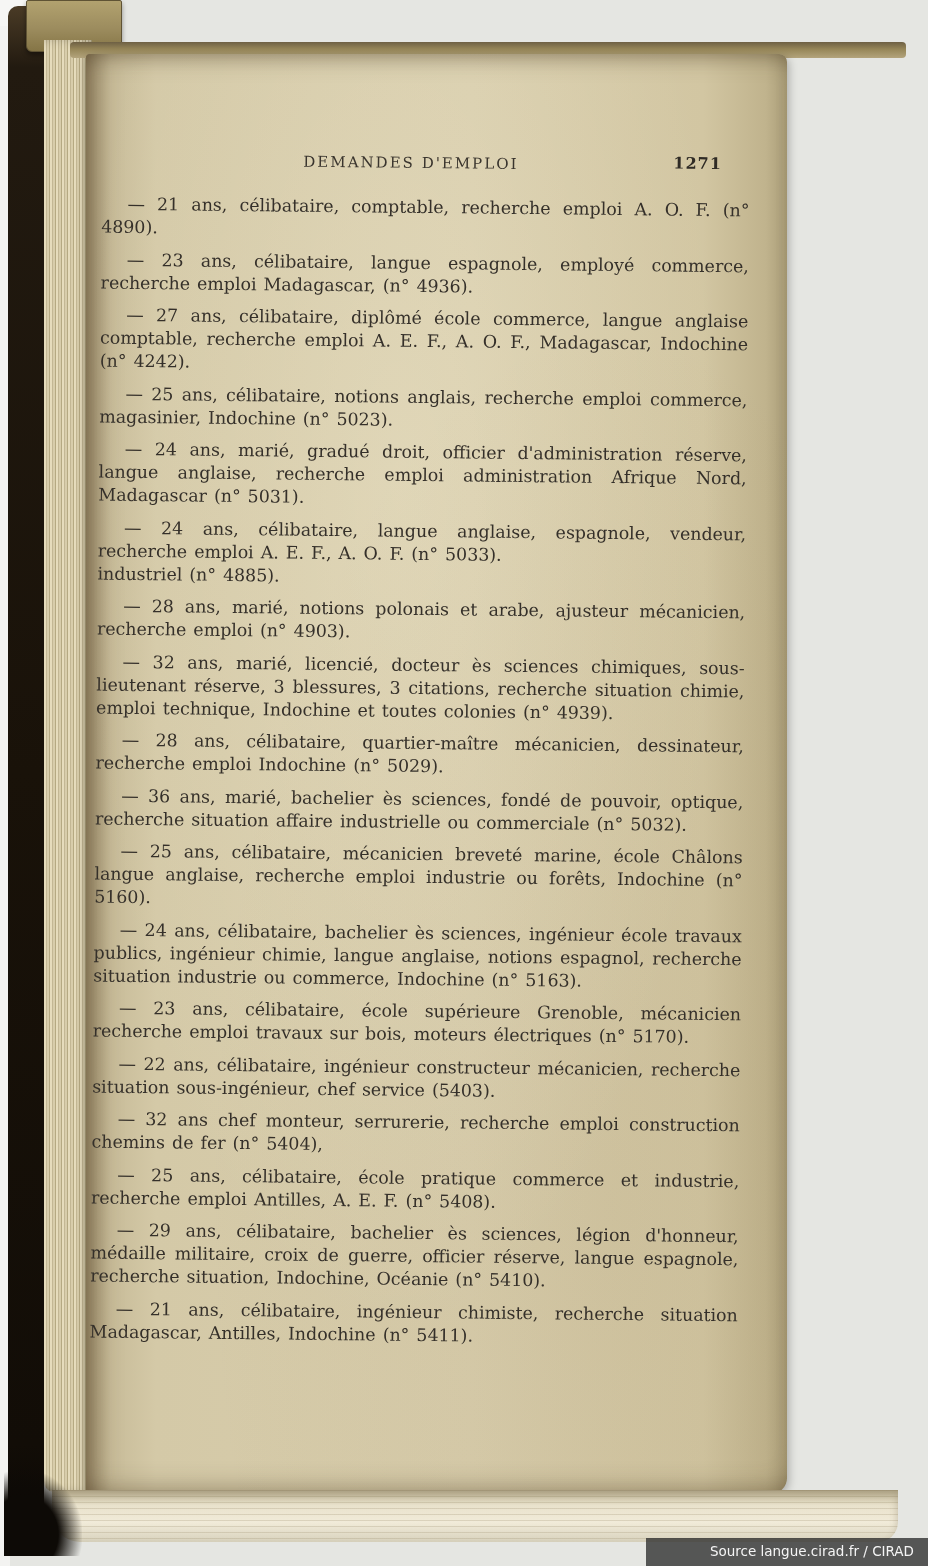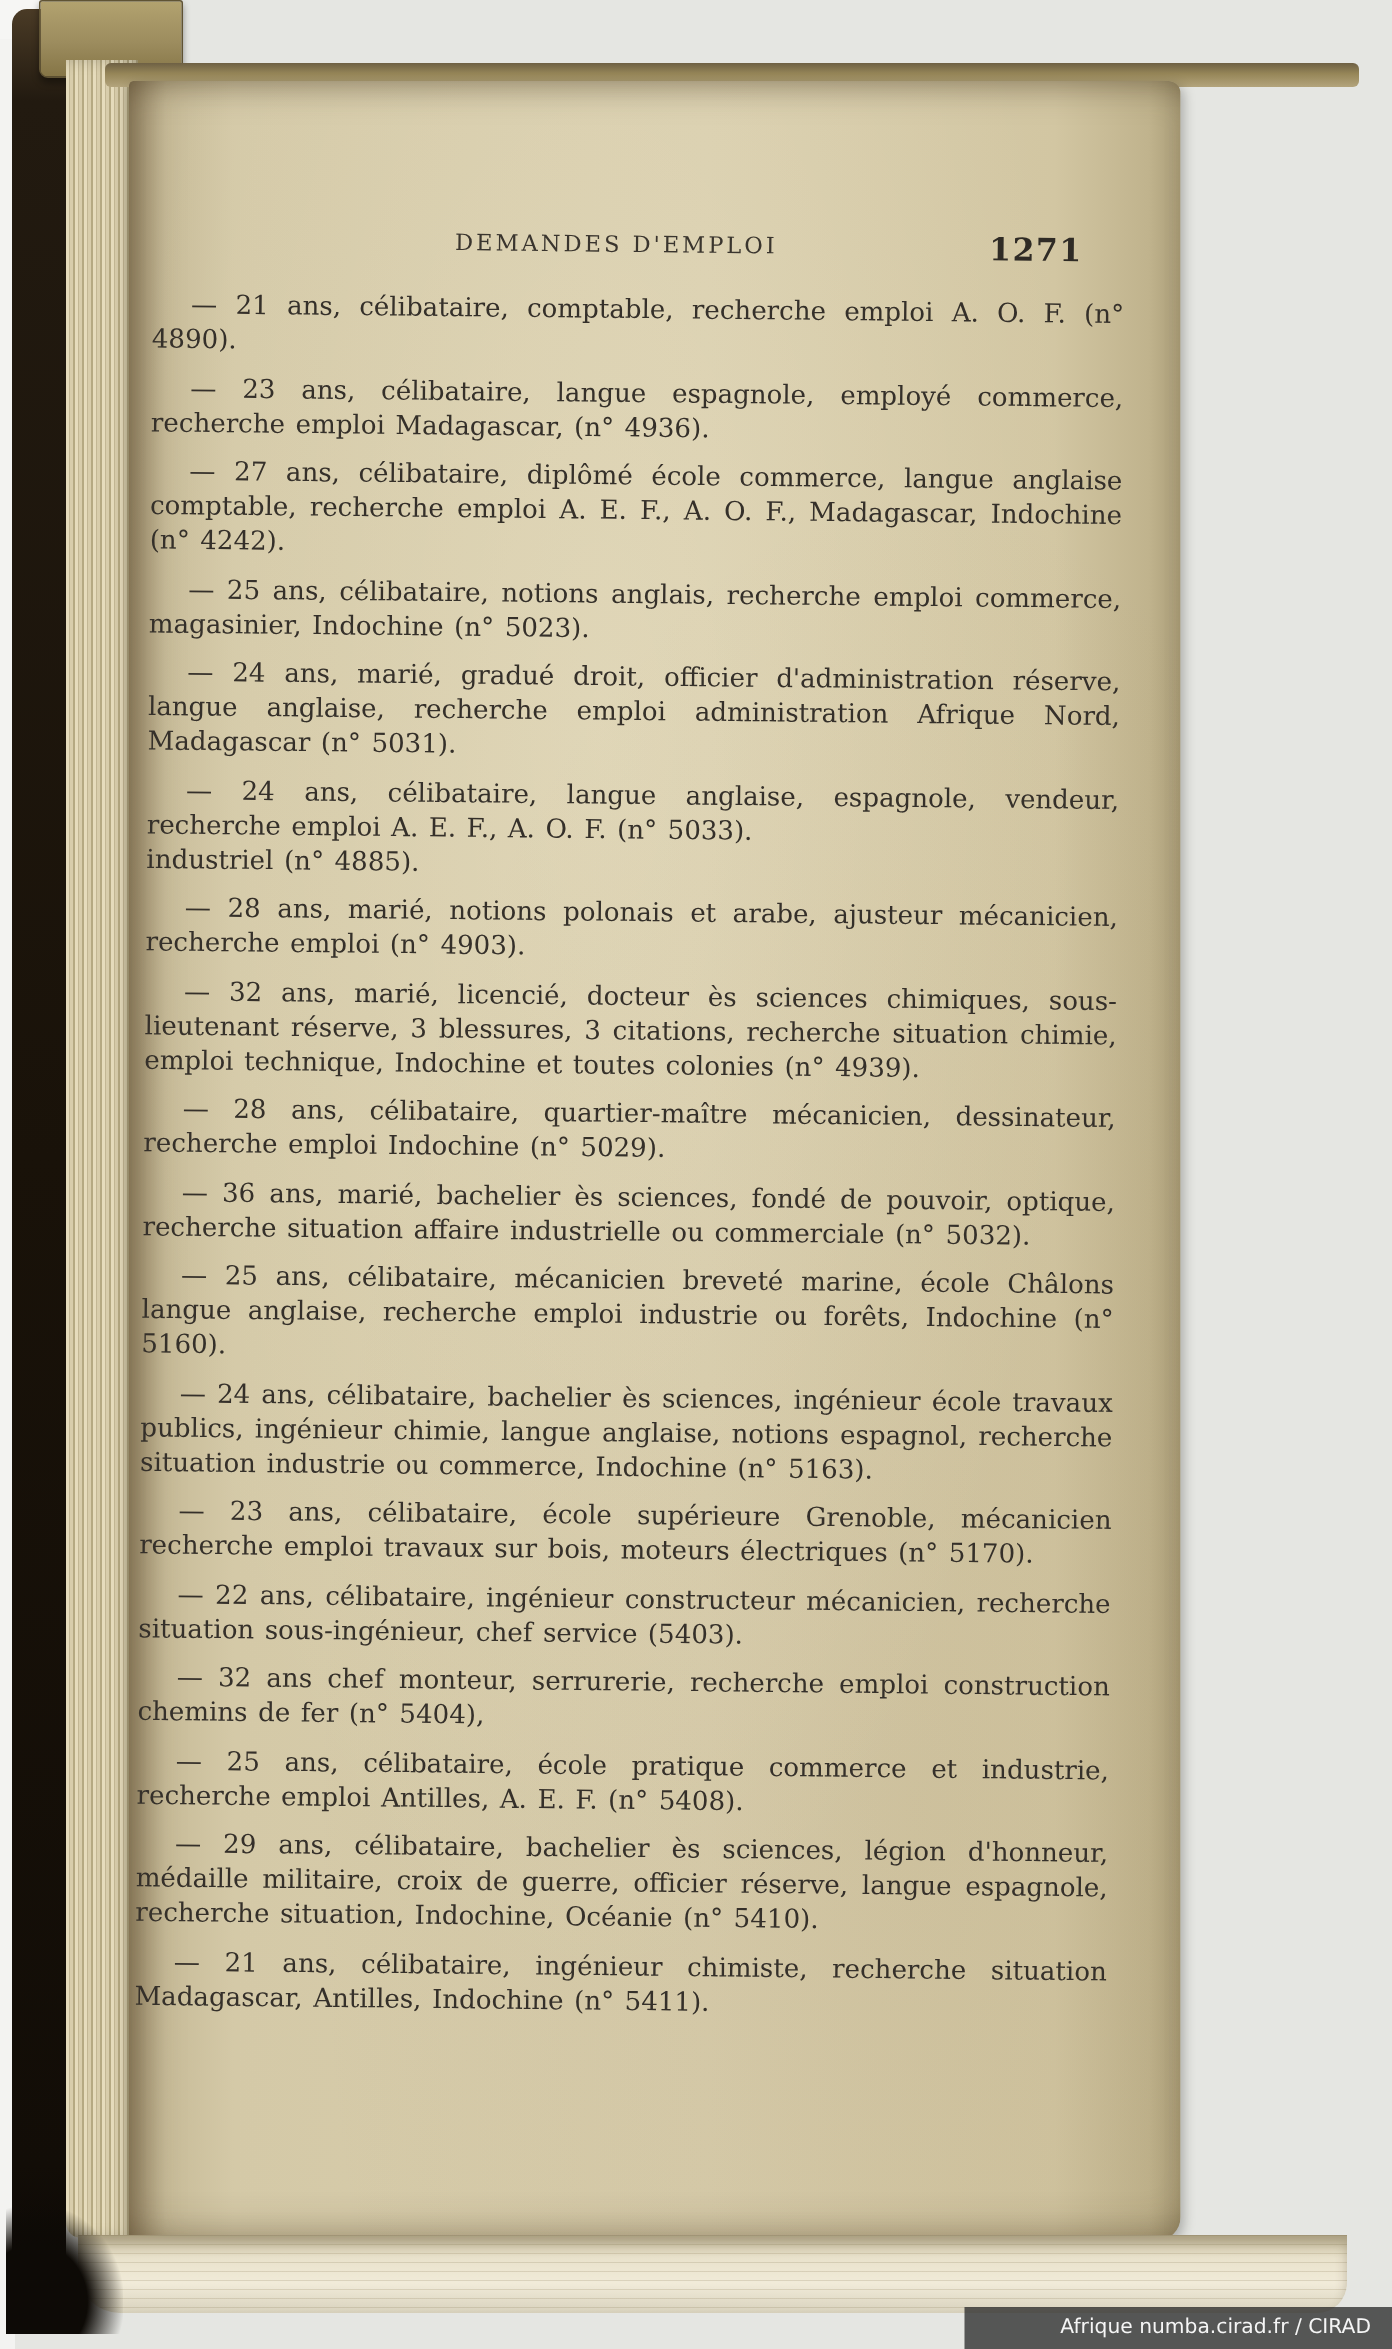--- a/index.html
+++ b/index.html
@@ -53,21 +53,21 @@
     transform:rotate(0.6deg); transform-origin:50% 0;
     color:var(--text,#35302a);
   }
   .page-header { position:relative; height:26px; margin-bottom:16px; }
   .running-title {
     position:absolute; left:0; right:30px; text-align:center;
     font-size:15px; letter-spacing:2px; color:#3a352e;
   }
   .page-number {
     position:absolute; right:28px; top:-3px;
-    font-size:21px; font-weight:bold; letter-spacing:1px; color:#2f2b25;
+    font-size:16px; font-weight:bold; letter-spacing:1px; color:#2f2b25;
   }
   .text-block p {
     font-size:17.4px; line-height:23px; text-align:justify;
     text-indent:26px; margin:0 0 9.5px 0; word-spacing:1.5px;
   }
   .text-block p.continuation { text-indent:0; margin-top:-9.5px; }
   .bottom-edges {
     position:absolute; left:52px; top:1490px; width:846px; height:52px;
     background:
       repeating-linear-gradient(180deg, rgba(140,125,90,0.22) 0 1px, rgba(0,0,0,0) 1px 6px),
@@ -127,16 +127,16 @@
       <p>— 29 ans, célibataire, bachelier ès sciences, légion d'honneur, médaille militaire, croix de guerre, officier réserve, langue espagnole, recherche situation, Indochine, Océanie (n° 5410).</p>
       <p>— 21 ans, célibataire, ingénieur chimiste, recherche situation Madagascar, Antilles, Indochine (n° 5411).</p>
 
     </div>
   </div>
 
   <div class="bottom-edges"></div>
   <div class="bottom-corner"></div>
 
   <div class="attribution">
-    <span>Afrique numba.cirad.fr / CIRAD</span>
+    <span>Source langue.cirad.fr / CIRAD</span>
   </div>
 
 </div>
 
 </body></html>

